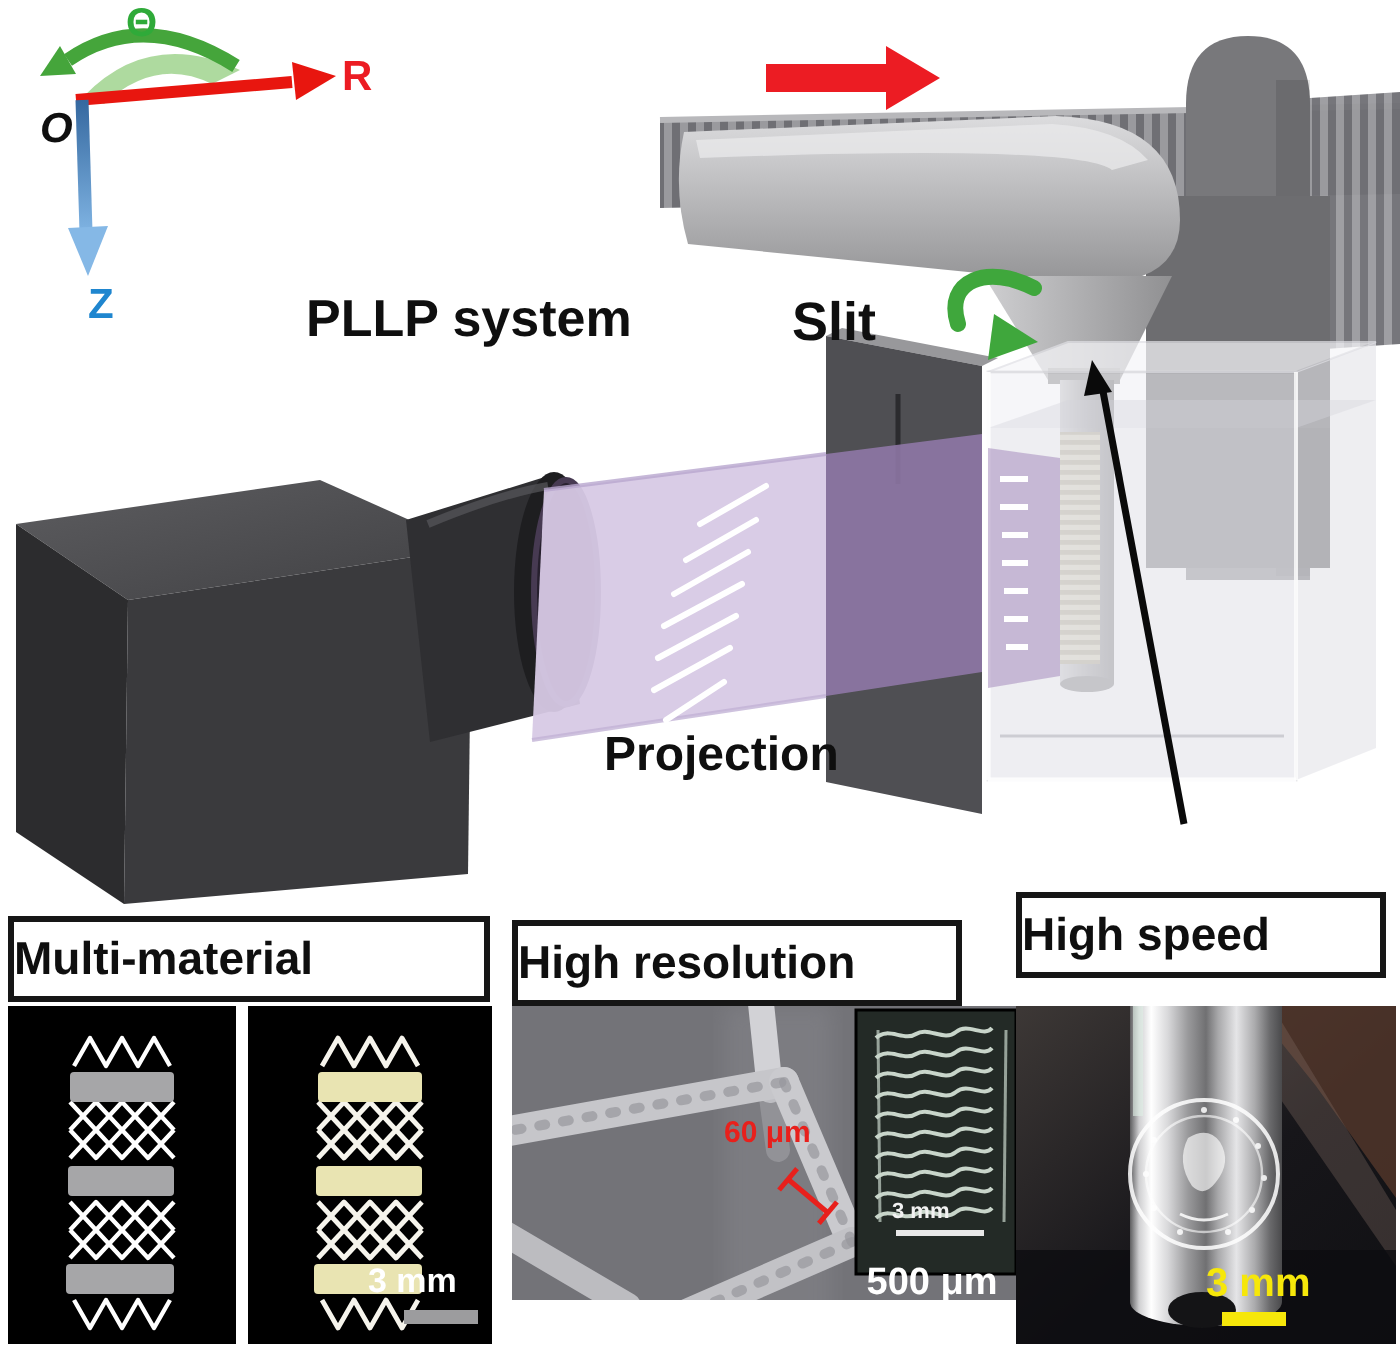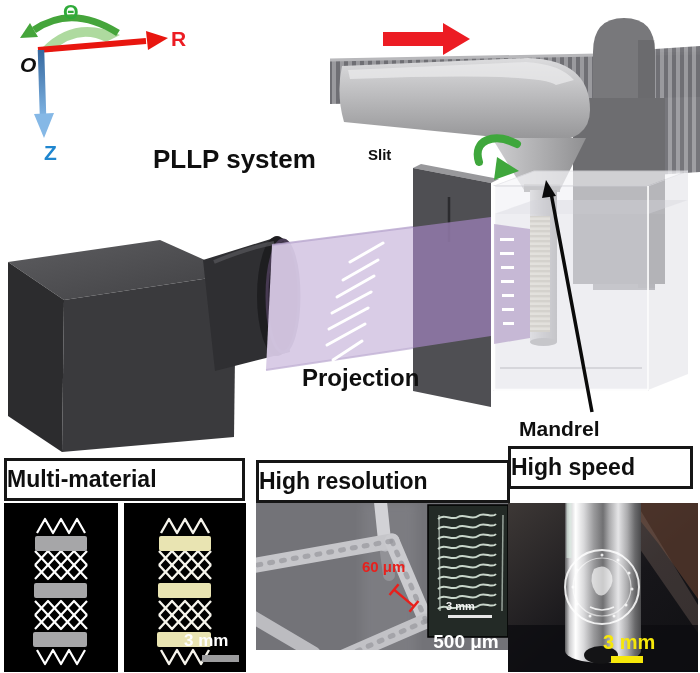--- a/index.html
+++ b/index.html
@@ -159,28 +159,27 @@
       <line x1="41" y1="50" x2="43" y2="116" stroke="url(#blueGrad)" stroke-width="6.5"></line>
       <polygon points="44,138 34,114 54,113" fill="#85b8e6"></polygon>
     </g>
   </svg>
 
   <div class="lbl" style="left:63px;top:1px;font-size:20px;color:#2faa39">Θ</div>
   <div class="lbl" style="left:171px;top:27px;font-size:21px;color:#ec1c23">R</div>
   <div class="lbl" style="left:20px;top:53px;font-size:21px;font-style:italic">O</div>
   <div class="lbl" style="left:44px;top:141px;font-size:21px;color:#1f86cf">Z</div>
   <div class="lbl" style="left:153px;top:144px;font-size:26px">PLLP system</div>
-  <div class="lbl" style="left:368px;top:146px;font-size:15px">Slit</div>
+  <div class="lbl" style="left:396px;top:146px;font-size:27px">Slit</div>
   <div class="lbl" style="left:302px;top:364px;font-size:24px;line-height:28px">
     <div>Projection</div>
   </div>
-  <div class="lbl" style="left:519px;top:417px;font-size:21px">Mandrel</div>
 
   <div class="panel-title" style="left:4px;top:458px;width:241px;height:43px">Multi-material</div>
-  <div class="panel-title" style="left:256px;top:460px;width:254px;height:43px">High resolution</div>
+  <div class="panel-title" style="left:256px;top:460px;width:225px;height:43px">High resolution</div>
   <div class="panel-title" style="left:508px;top:446px;width:185px;height:43px">High speed</div>
 
   <div class="img-panel" style="left:4px;top:503px;width:114px;height:169px;background:#000">
     <svg width="114" height="169" viewBox="0 0 114 169">
       <g stroke="#ffffff" stroke-width="2.2" fill="none" stroke-linejoin="round">
         <path d="M 33,30 L 41,16 L 49,30 L 57,16 L 65,30 L 73,16 L 81,30"></path>
         <path d="M 31,48 L 44,62 L 57,48 L 70,62 L 83,48"></path>
         <path d="M 31,62 L 44,48 L 57,62 L 70,48 L 83,62"></path>
         <path d="M 31,62 L 44,76 L 57,62 L 70,76 L 83,62"></path>
         <path d="M 31,76 L 44,62 L 57,76 L 70,62 L 83,76"></path>

